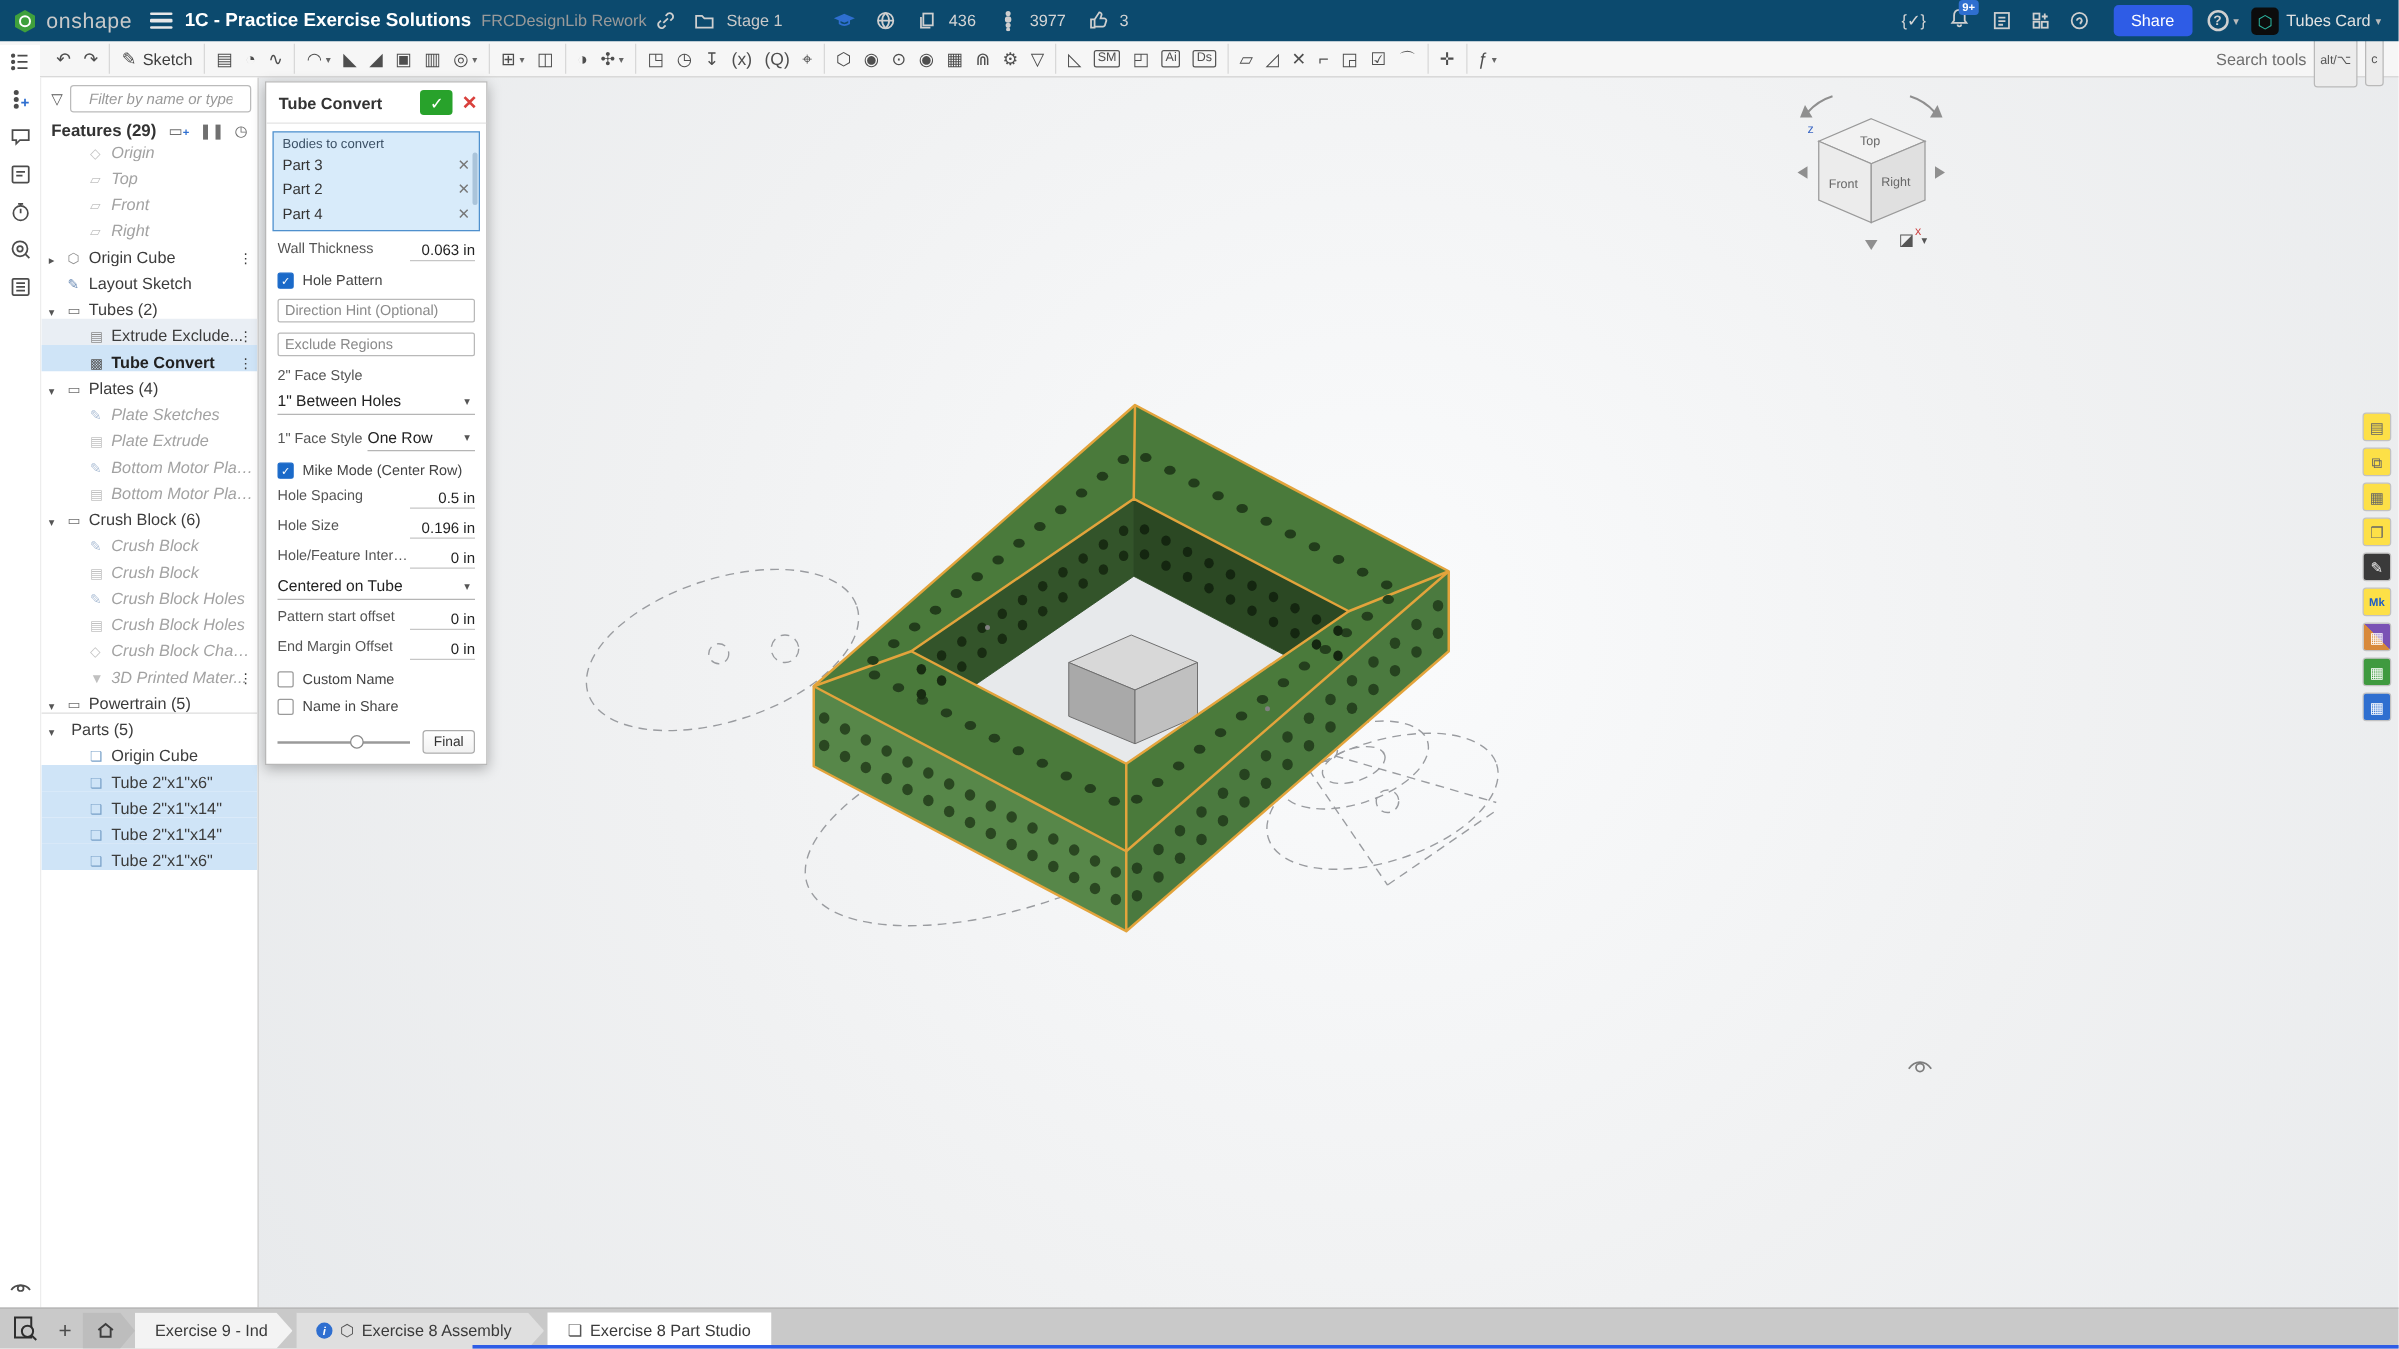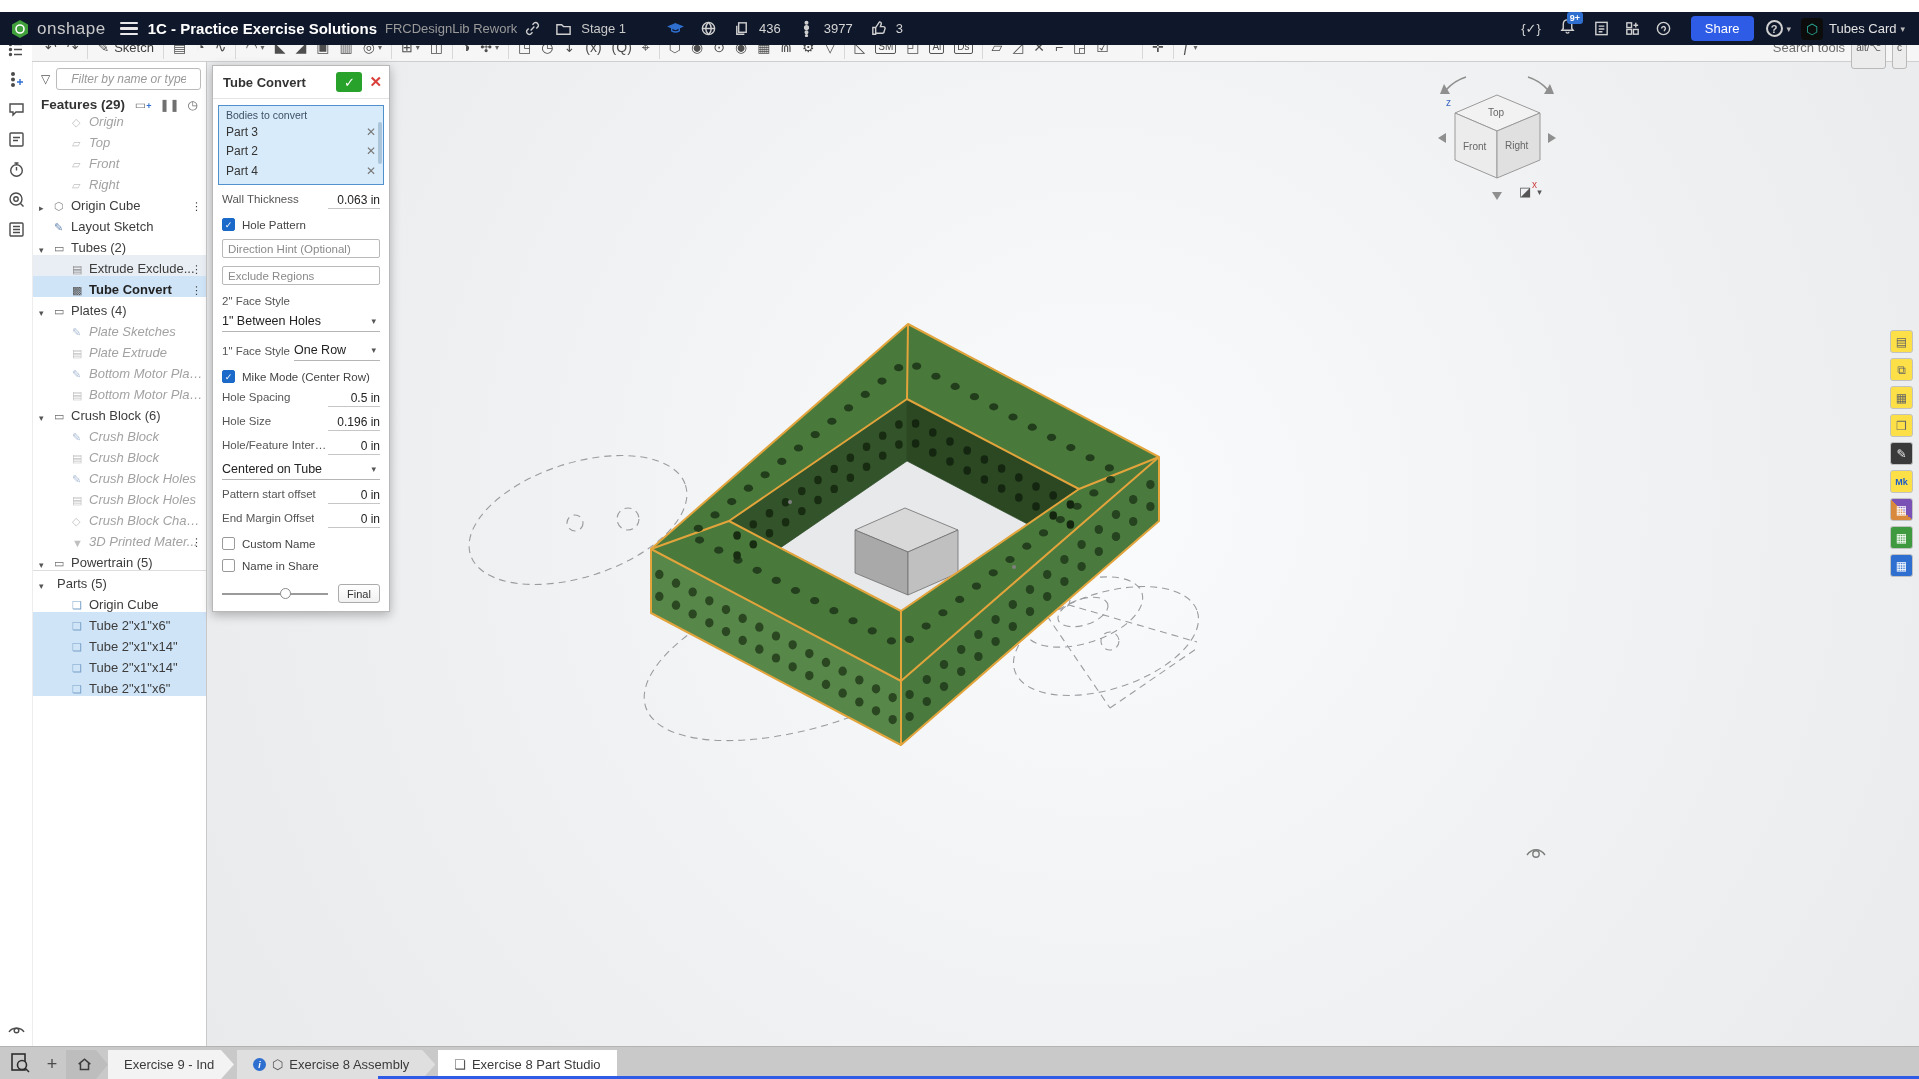--- a/index.html
+++ b/index.html
@@ -1,20 +1,20 @@
 <!DOCTYPE html>
 <html><head>
 <meta charset="utf-8">
 <style>
   *{margin:0;padding:0;box-sizing:border-box}
   html,body{width:1919px;height:1079px;overflow:hidden;font-family:"Liberation Sans",sans-serif;background:#fff}
   body{position:relative}
 
   
-  .topbar{position:absolute;top:12px;left:0;right:0;height:33px;background:#0f172a;display:flex;align-items:center;color:#d8d8d8;z-index:10;padding:0 10px}
+  .topbar{position:absolute;top:0;left:0;right:0;height:33px;background:#0c4a6e;display:flex;align-items:center;color:#d8d8d8;z-index:10;padding:0 10px}
   .logo{display:flex;align-items:center;gap:7px;margin-right:10px}
   .logo-word{font-size:17px;color:#c9c9c9;letter-spacing:.5px}
   .burger{width:18px;margin:0 10px 0 4px;cursor:pointer}
   .burger div{height:2.5px;background:#e8e8e8;margin:3px 0;border-radius:1px}
   .doc-title{font-size:15px;font-weight:bold;color:#fff;white-space:nowrap}
   .doc-sub{font-size:13px;color:#9a9a9a;margin-left:8px;white-space:nowrap}
   .tb-ic{width:17px;height:17px;margin:0 7px;flex:none}
   .tb-ic svg{width:100%;height:100%;stroke:#cfcfcf;fill:none;stroke-width:1.5}
   .stage{font-size:13px;color:#c9c9c9;margin-left:2px}
   .stats{display:flex;align-items:center;margin-left:34px;gap:2px}

